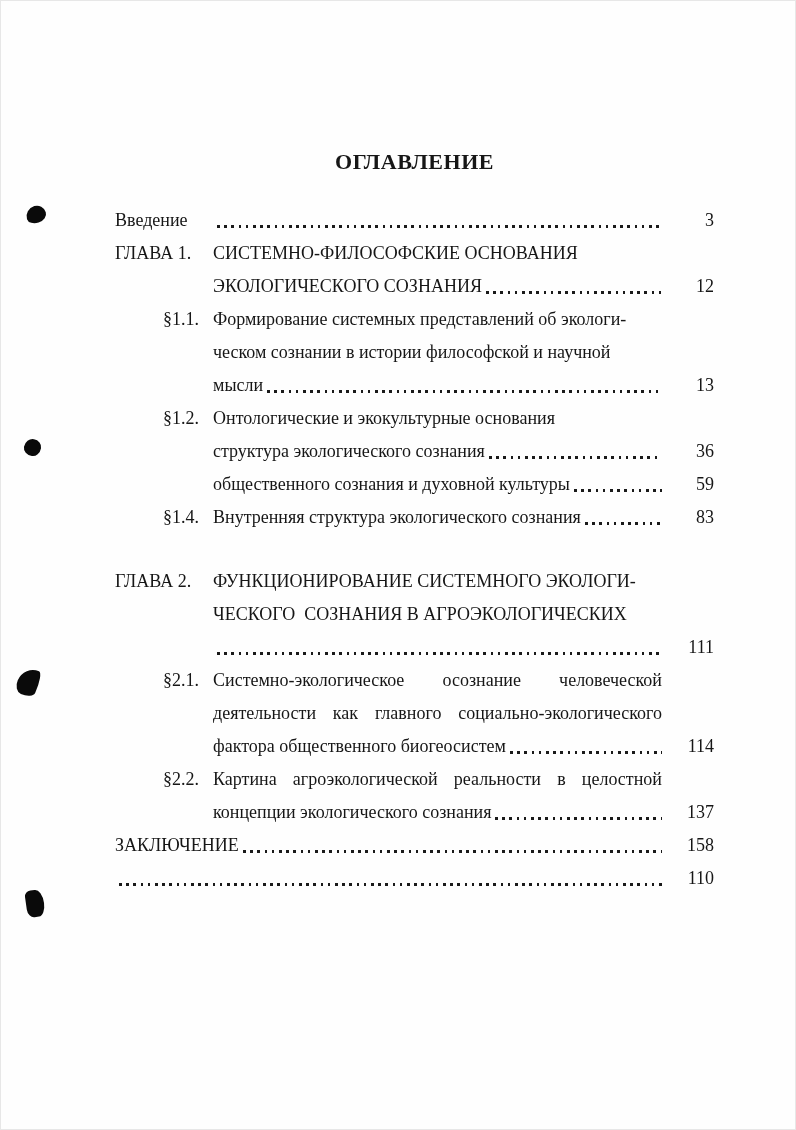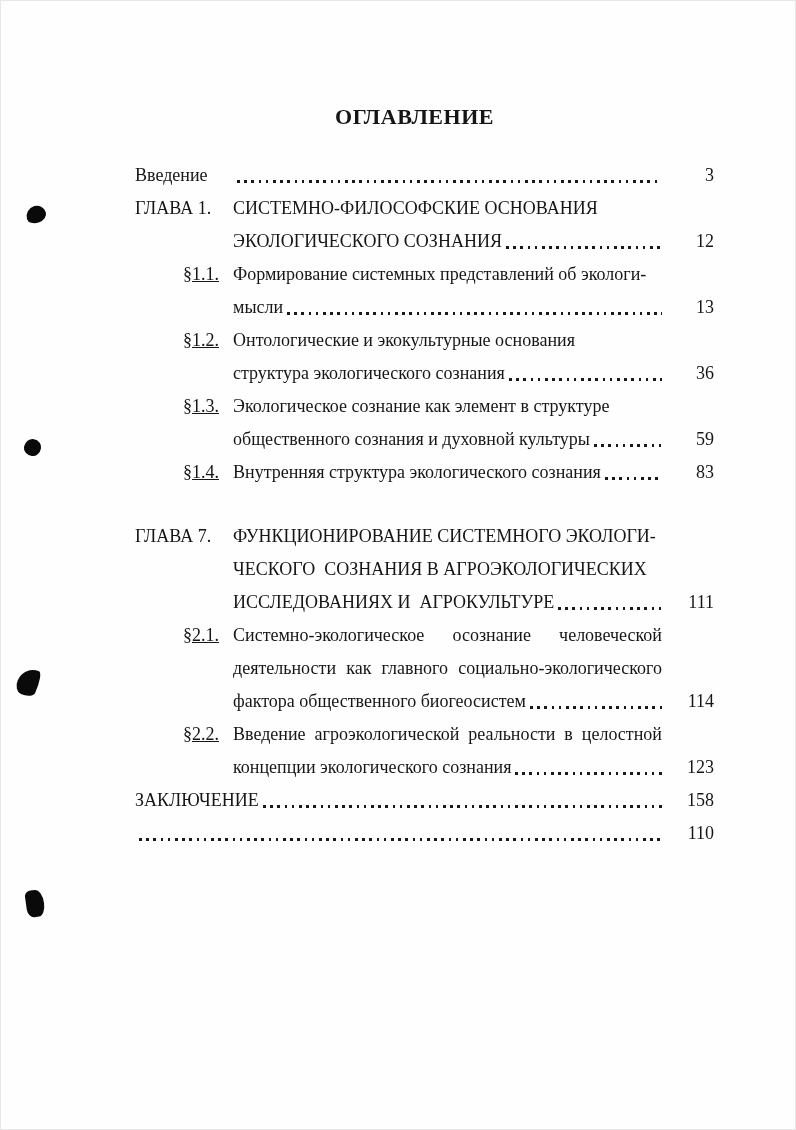--- a/index.html
+++ b/index.html
@@ -22,32 +22,32 @@
     width: 599px; 
     top: 103px;
   }
   .title {
     text-align: center;
     font-weight: bold;
     font-size: 22px;
     letter-spacing: 0.5px;
     line-height: 27px;
     margin-bottom: 29px;
+    margin-top: 45px;
   }
   .entries { font-size: 18px; }
   .line {
     display: flex;
     height: 33px;
     line-height: 33px;
     white-space: pre-wrap;
-    margin-left: 20px;
   }
   .space-before { margin-top: 31px; }
   .lbl { flex: none; width: 98px; }
-  .lbl.sec { padding-left: 48px; box-sizing: border-box; text-decoration: underline; }
+  .lbl.sec { padding-left: 48px; box-sizing: border-box; }
   .t { white-space: pre-wrap; }
   .t.justify {
     flex: 1 1 auto;
     text-align: justify;
     text-align-last: justify;
   }
   .leader {
     flex: 1 1 auto;
     align-self: flex-end;
     height: 3px;
@@ -92,46 +92,46 @@
     <div class="entries">
         <div class="entry">
           <div class="line"><span class="lbl">Введение</span><span class="t"></span><span class="leader"></span><span class="pg">3</span></div>
         </div>
         <div class="entry">
           <div class="line"><span class="lbl">ГЛАВА 1.</span><span class="t">СИСТЕМНО-ФИЛОСОФСКИЕ ОСНОВАНИЯ</span></div>
           <div class="line"><span class="lbl"></span><span class="t">ЭКОЛОГИЧЕСКОГО СОЗНАНИЯ</span><span class="leader"></span><span class="pg">12</span></div>
         </div>
         <div class="entry">
           <div class="line"><span class="lbl sec">§1.1.</span><span class="t">Формирование системных представлений об экологи-</span></div>
+          <div class="line"><span class="lbl sec"></span><span class="t">ческом сознании в истории философской и научной</span></div>
           <div class="line"><span class="lbl sec"></span><span class="t">мысли</span><span class="leader"></span><span class="pg">13</span></div>
         </div>
         <div class="entry">
           <div class="line"><span class="lbl sec">§1.2.</span><span class="t">Онтологические и экокультурные основания</span></div>
           <div class="line"><span class="lbl sec"></span><span class="t">структура экологического сознания</span><span class="leader"></span><span class="pg">36</span></div>
         </div>
         <div class="entry">
-          <div class="line"><span class="lbl sec">§1.3.</span><span class="t">Экологическое сознание как элемент в структуре</span></div>
           <div class="line"><span class="lbl sec"></span><span class="t">общественного сознания и духовной культуры</span><span class="leader"></span><span class="pg">59</span></div>
         </div>
         <div class="entry">
           <div class="line"><span class="lbl sec">§1.4.</span><span class="t">Внутренняя структура экологического сознания</span><span class="leader"></span><span class="pg">83</span></div>
         </div>
         <div class="entry space-before">
-          <div class="line"><span class="lbl">ГЛАВА 7.</span><span class="t">ФУНКЦИОНИРОВАНИЕ СИСТЕМНОГО ЭКОЛОГИ-</span></div>
+          <div class="line"><span class="lbl">ГЛАВА 2.</span><span class="t">ФУНКЦИОНИРОВАНИЕ СИСТЕМНОГО ЭКОЛОГИ-</span></div>
           <div class="line"><span class="lbl"></span><span class="t">ЧЕСКОГО  СОЗНАНИЯ В АГРОЭКОЛОГИЧЕСКИХ</span></div>
-          <div class="line"><span class="lbl"></span><span class="t">ИССЛЕДОВАНИЯХ И  АГРОКУЛЬТУРЕ</span><span class="leader"></span><span class="pg">111</span></div>
+          <div class="line"><span class="lbl"></span><span class="leader"></span><span class="pg">111</span></div>
         </div>
         <div class="entry">
           <div class="line"><span class="lbl sec">§2.1.</span><span class="t justify">Системно-экологическое осознание человеческой</span><span class="pg"></span></div>
           <div class="line"><span class="lbl sec"></span><span class="t justify">деятельности как главного социально-экологического</span><span class="pg"></span></div>
           <div class="line"><span class="lbl sec"></span><span class="t">фактора общественного биогеосистем</span><span class="leader"></span><span class="pg">114</span></div>
         </div>
         <div class="entry">
-          <div class="line"><span class="lbl sec">§2.2.</span><span class="t justify">Введение агроэкологической реальности в целостной</span><span class="pg"></span></div>
-          <div class="line"><span class="lbl sec"></span><span class="t">концепции экологического сознания</span><span class="leader"></span><span class="pg">123</span></div>
+          <div class="line"><span class="lbl sec">§2.2.</span><span class="t justify">Картина агроэкологической реальности в целостной</span><span class="pg"></span></div>
+          <div class="line"><span class="lbl sec"></span><span class="t">концепции экологического сознания</span><span class="leader"></span><span class="pg">137</span></div>
         </div>
         <div class="entry">
           <div class="line"><span class="t">ЗАКЛЮЧЕНИЕ</span><span class="leader"></span><span class="pg">158</span></div>
         </div>
         <div class="entry">
           <div class="line"><span class="leader"></span><span class="pg">110</span></div>
         </div>
       </div>
   </div>
 </div>

